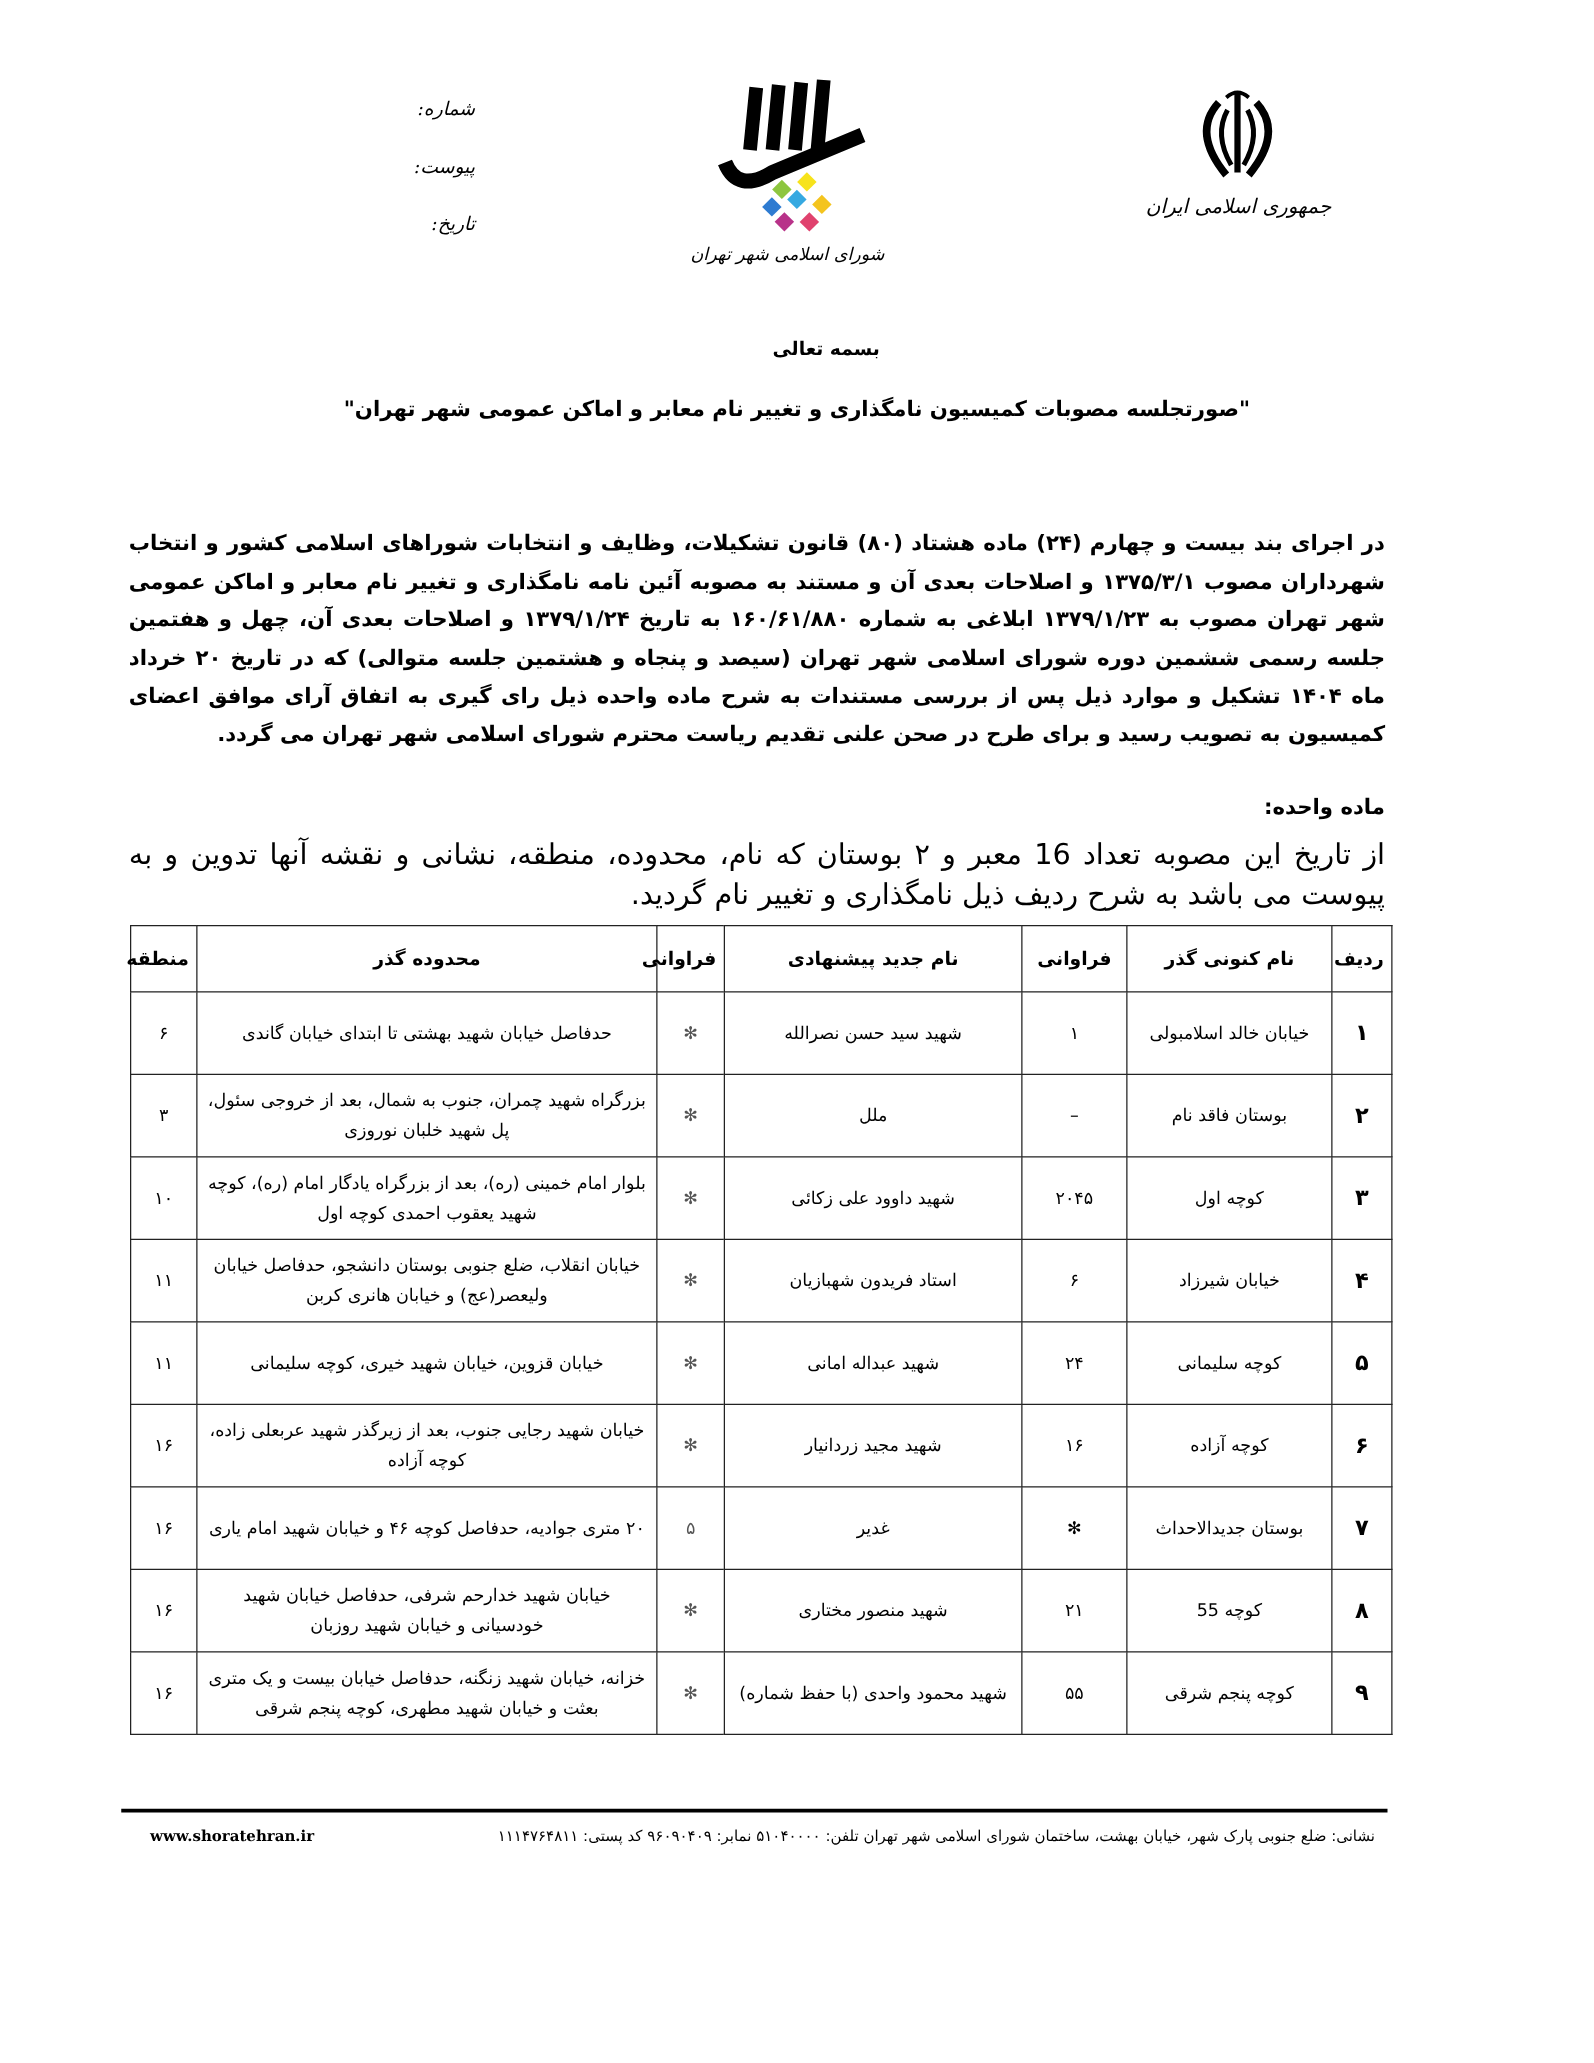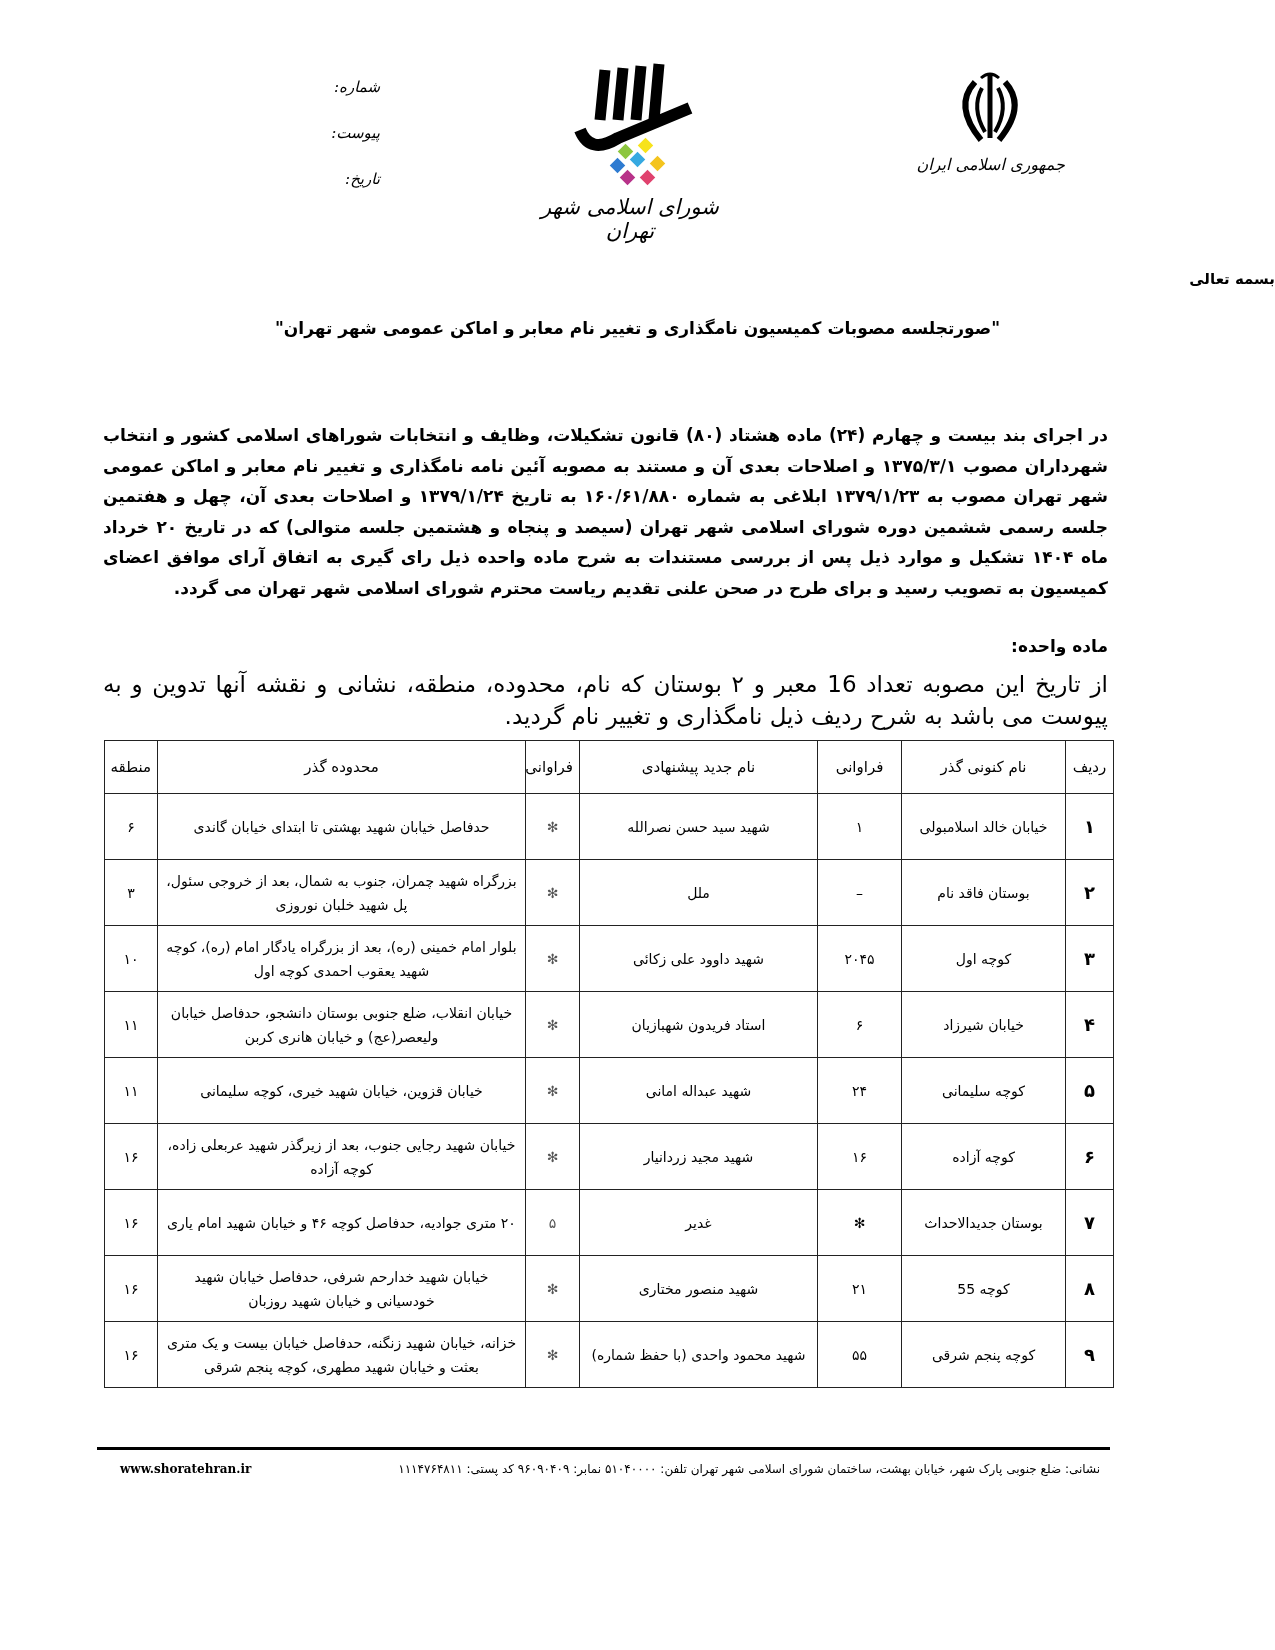--- a/index.html
+++ b/index.html
@@ -3,39 +3,39 @@
 <meta charset="utf-8">
 <style>
   html, body { margin:0; padding:0; background:#ffffff; }
   body { width:1275px; height:1650px; position:relative; font-family:"DejaVu Sans", sans-serif; color:#000; overflow:hidden; }
   .page { position:absolute; inset:0; }
 
   
   .emblem { position:absolute; left:945px; top:68px; width:90px; height:80px; }
   .emblem-caption { position:absolute; left:905px; top:155px; width:160px; text-align:right; font-family:"DejaVu Serif", serif; font-style:italic; font-size:16px; }
   .logo { position:absolute; left:560px; top:60px; width:150px; height:130px; }
-  .logo-caption { position:absolute; left:525px; top:195px; width:210px; text-align:center; font-family:"DejaVu Serif", serif; font-style:italic; font-size:21px; }
+  .logo-caption { position:absolute; left:525px; top:195px; width:210px; text-align:center; font-family:"DejaVu Serif", serif; font-style:italic; font-size:14px; }
   .meta { position:absolute; left:180px; top:78px; width:200px; }
   .meta-row { display:flex; flex-direction:column; align-items:baseline; height:46px; font-family:"DejaVu Serif", serif; font-style:italic; font-size:15px; }
   .meta-row .lbl { white-space:nowrap; }
   .meta-row .dots { flex:1; border-bottom:2px dotted #333; margin-right:6px; height:10px; }
 
-  .bismillah { position:absolute; left:0; right:0; top:270px; text-align:right; font-weight:bold; font-size:15px;padding-left:47px; }
+  .bismillah { position:absolute; left:0; right:0; top:270px; text-align:center; font-weight:bold; font-size:15px;padding-left:47px; }
   .subtitle { position:absolute; left:0; right:0; top:318px; text-align:center; font-weight:bold; font-size:17px; }
   .title { position:absolute; left:0; right:0; top:358px; text-align:center; }
   .title span { font-weight:bold; font-size:27px; border-bottom:3px solid #000; padding-bottom:2px; }
 
   .body-text { position:absolute; left:103px; width:1005px; top:420px; font-weight:bold; font-size:17px; line-height:30.5px; text-align:justify; text-align-last:right; }
   .article-head { position:absolute; left:103px; width:1005px; top:636px; font-weight:bold; font-size:17px; }
   .article-text { position:absolute; left:103px; width:1005px; top:668px; font-weight:normal; font-size:23px; line-height:32px; text-align:justify; text-align-last:right; }
 
   
   table.grid { position:absolute; left:104px; top:740px; width:1003px; border-collapse:collapse; table-layout:fixed; }
   .grid th, .grid td { border:1.5px solid #222; text-align:center; vertical-align:middle; padding:0 6px; }
-  .grid th { height:52px; font-weight:normal; font-size:15px; white-space:nowrap; }
+  .grid th { height:52px; font-weight:bold; font-size:15px; white-space:nowrap; }
   .grid td { height:65px; font-size:14px; line-height:24px; }
   .grid td.num { font-weight:bold; font-size:18px; }
   .grid td.star { color:#555; font-size:14px; }
   .footer-rule { position:absolute; left:97px; width:1013px; top:1447px; height:3px; background:#000; }
   .footer { position:absolute; left:120px; width:980px; top:1462px; font-size:12px; display:flex; flex-direction:row; justify-content:space-between; }
   .footer .site { font-family:"DejaVu Serif", serif; font-weight:bold; direction:ltr; }
 </style>
 </head>
 <body>
 

